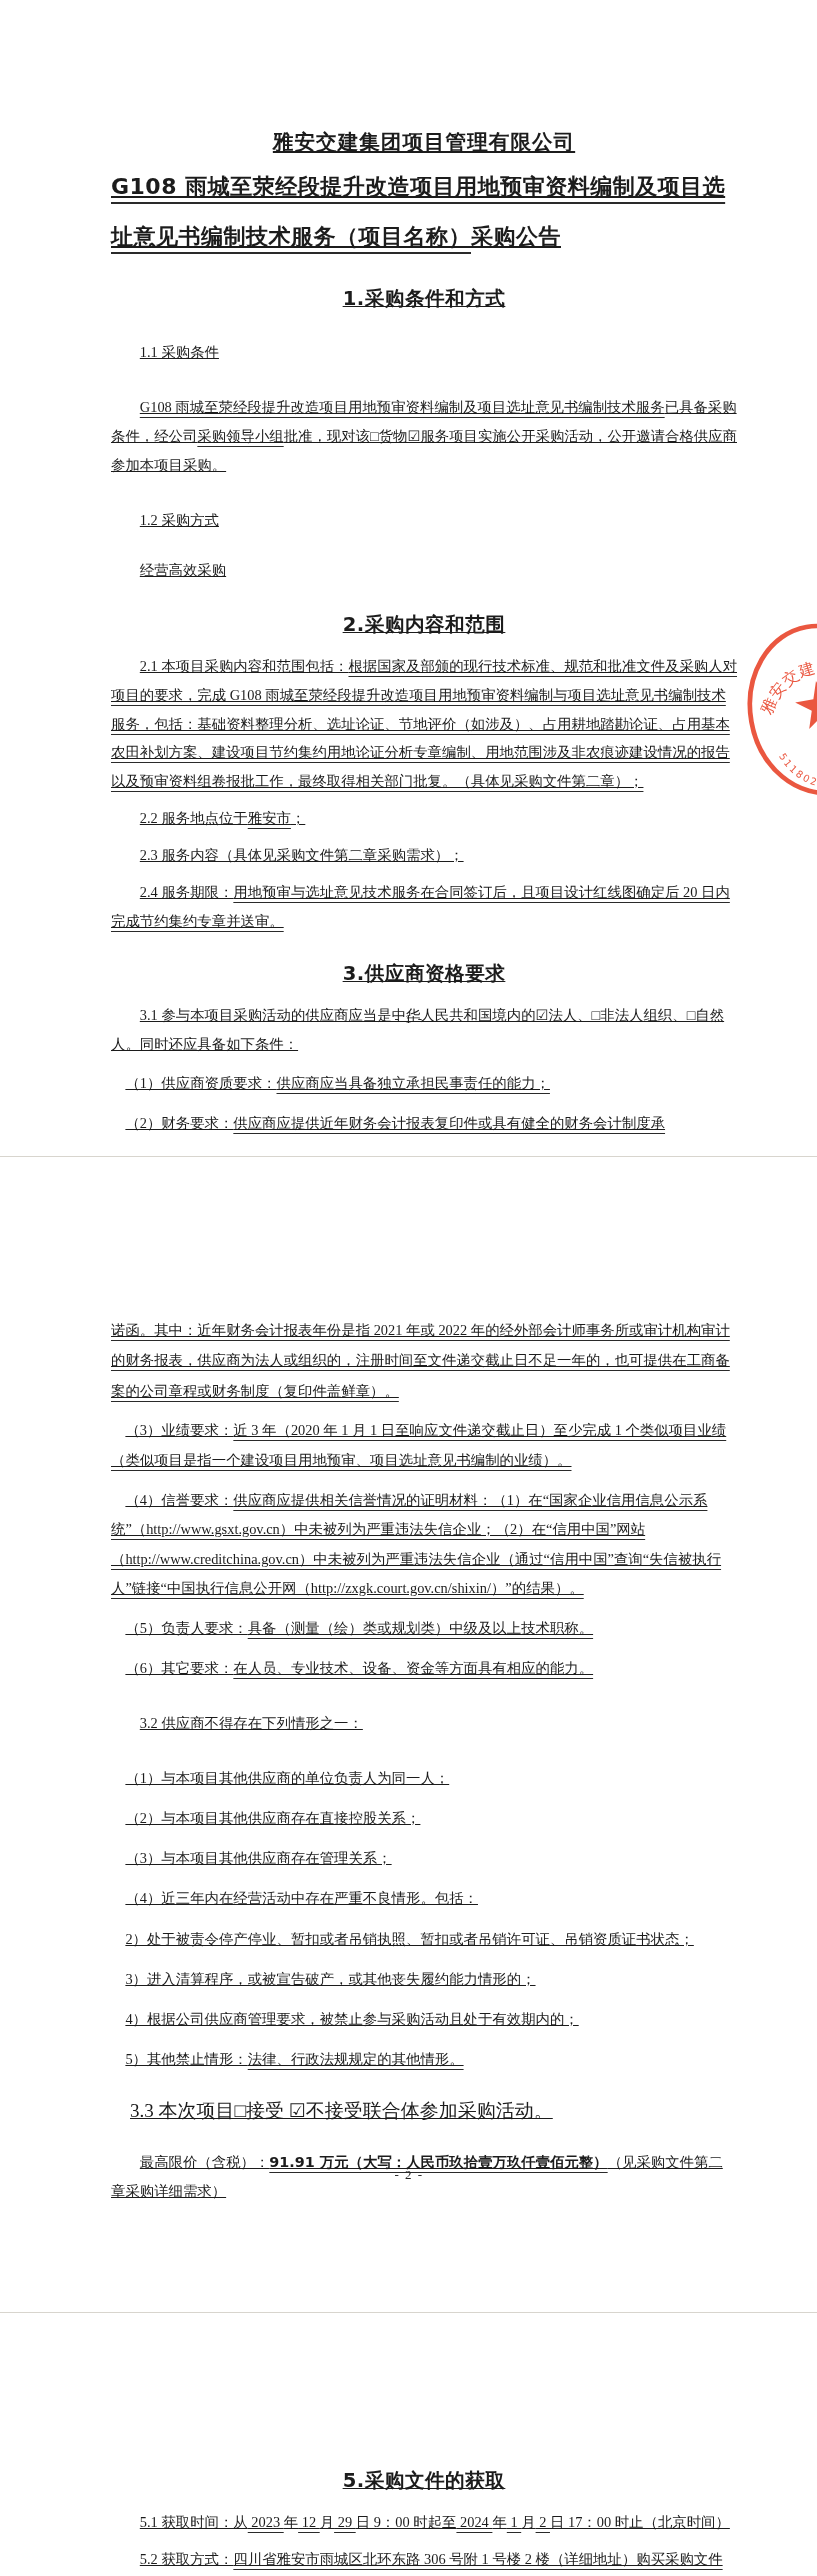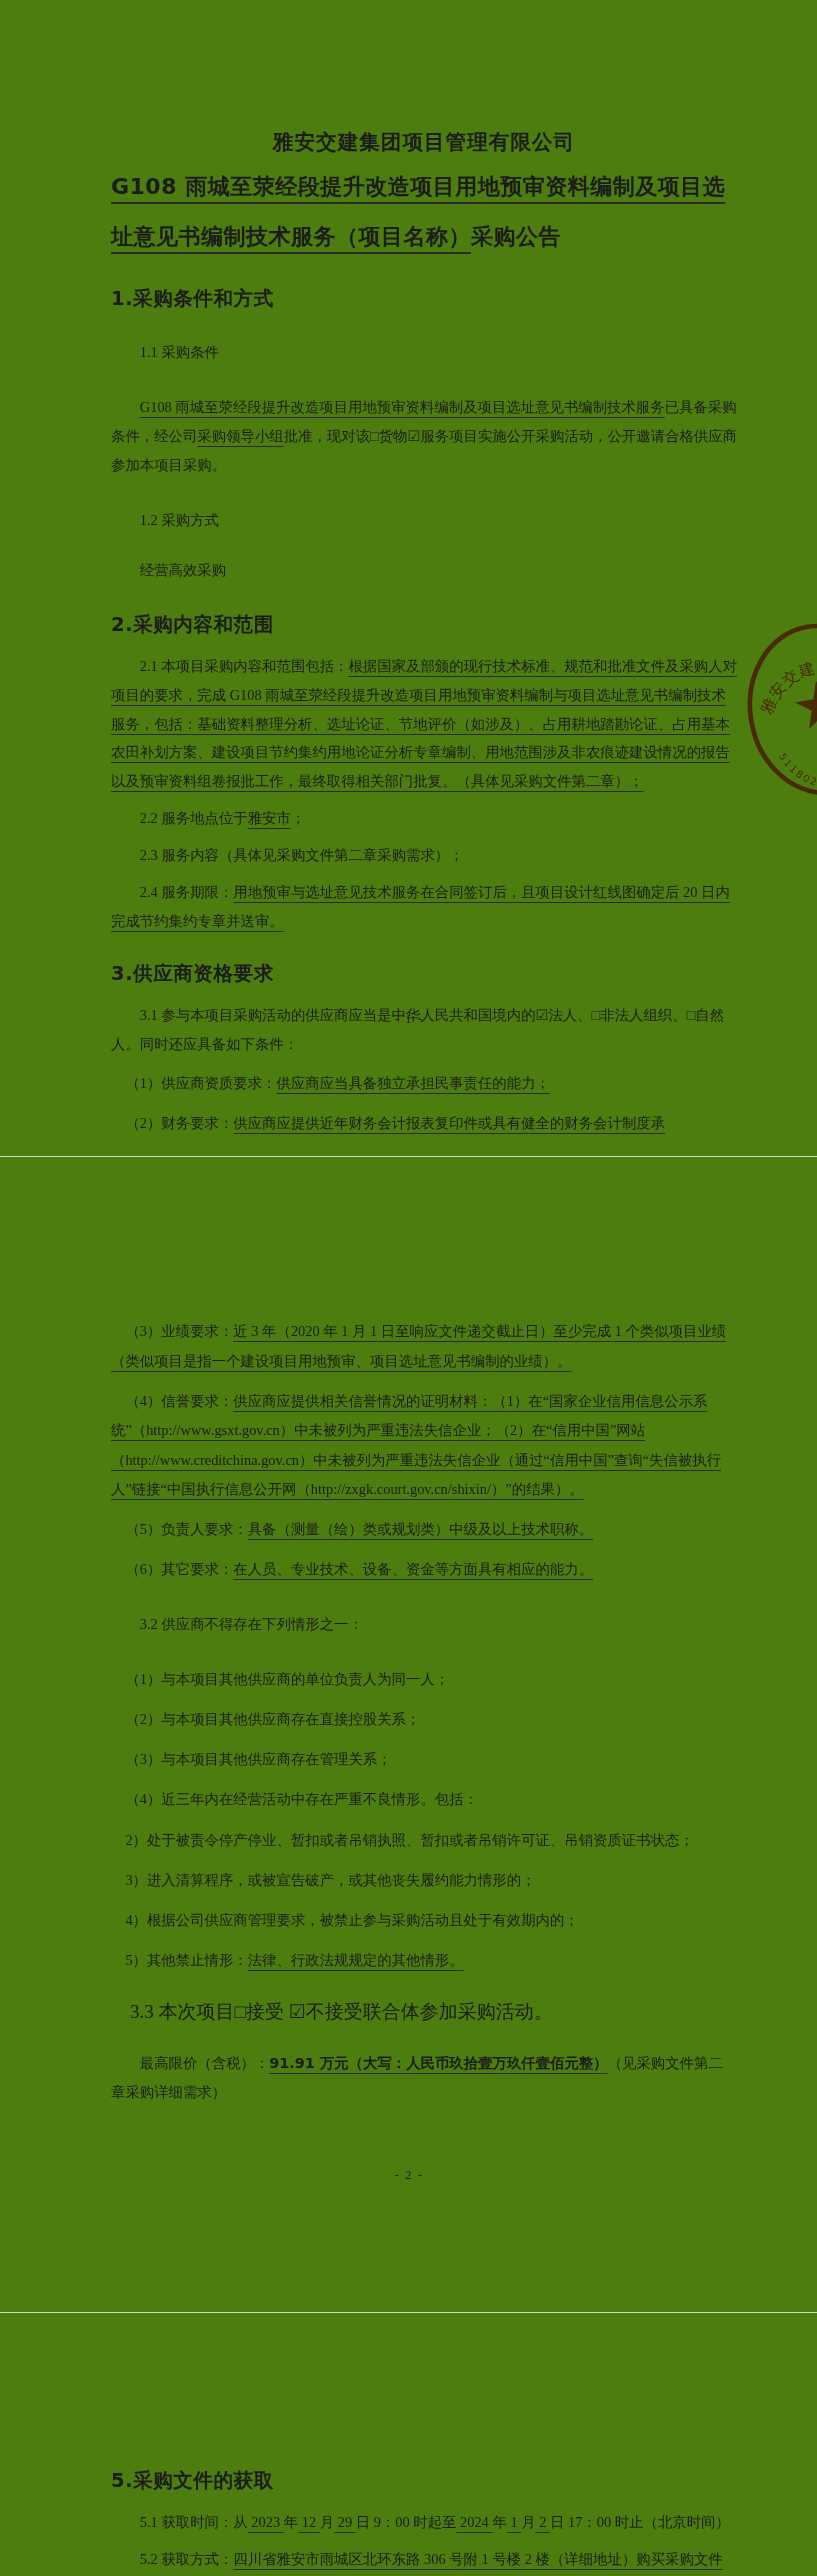--- a/index.html
+++ b/index.html
@@ -8,23 +8,24 @@
     background:#eceae6;
     font-family:"Liberation Serif", serif;
     color:#1c1c1c;
     -webkit-font-smoothing:antialiased;
   }
   #doc{width:818px;}
   .page{
     position:relative;
     width:818px;
     height:1156px;
-    background:#4d7c0f;
+    background:#ffffff;
     overflow:hidden;
     box-sizing:border-box;
+    text-decoration:underline;
   }
   .page + .page{border-top:1.5px solid #d8d5ce;}
   .content{padding:129px 81px 0 111px;}
   .content.pt1{padding-top:128px;}
   .content.pt2{padding-top:150px;}
   .content.pt3{padding-top:130px;}
   .blk{margin:7.2px 0;}
   .b-title1{
     font-family:"DejaVu Sans", sans-serif;
     font-weight:bold;font-size:20.6px;text-align:center;
@@ -32,21 +33,21 @@
   }
   .b-title2{
     font-family:"DejaVu Sans", sans-serif;
     font-weight:bold;font-size:22px;
     line-height:2.25;margin:6.2px 0 17.5px 0;letter-spacing:0.5px;
   }
   .b-title2 .seg.u{text-decoration-thickness:2.1px;text-underline-offset:8.2px;}
   .b-h1{
     font-family:"DejaVu Sans", sans-serif;
     font-weight:900;font-size:19.6px;
-    margin:24px 0 14.4px 0;letter-spacing:0.5px;
+    margin:24px 0 14.4px 0;letter-spacing:0.5px;text-align:center;
   }
   .b-h2{font-size:14.4px;margin:31px 0;text-indent:2em;}
   .b-p{font-size:14.4px;line-height:2.0;text-indent:2em;margin:8.2px 0;}
   .b-pc{font-size:14.4px;line-height:2.1;text-indent:0;margin:8.2px 0;}
   .b-li{font-size:14.4px;line-height:2.05;text-indent:1em;margin:10.3px 0;}
   .b-li2{font-size:14.4px;line-height:2.0;text-indent:1em;margin:11.3px 0;}
   .b-chk{font-size:19px;margin:24px 0;text-indent:1em;}
   .seg{white-space:pre-wrap;}
   .seg.u{
     text-decoration:underline;
@@ -94,20 +95,21 @@
           </defs>
           <ellipse cx="190" cy="215" rx="166" ry="197" fill="none" stroke="#e8442b" stroke-width="11"></ellipse>
           <polygon points="0,-60 13.5,-18.6 57.1,-18.5 21.9,7.1 35.3,48.5 0,23 -35.3,48.5 -21.9,7.1 -57.1,-18.5 -13.5,-18.6" fill="#e8442b" transform="translate(190 207)"></polygon>
           <text font-size="37" fill="#e8442b" letter-spacing="2"><textPath href="#stp-top-0" startOffset="95" textLength="545">雅安交建集团项目管理有限公司</textPath></text>
           <text font-size="23" fill="#e8442b" letter-spacing="3"><textPath href="#stp-bot-0" startOffset="18" textLength="255">5118025034110</textPath></text>
         </g>
       </svg>
     </div>
     <div class="page">
       <div class="content pt2">
+        <div class="blk b-pc"><span class="seg u">诺函。其中：近年财务会计报表年份是指 2021 年或 2022 年的经外部会计师事务所或审计机构审计的财务报表，供应商为法人或组织的，注册时间至文件递交截止日不足一年的，也可提供在工商备案的公司章程或财务制度（复印件盖鲜章）。</span></div>
         <div class="blk b-li"><span class="seg">（3）业绩要求：</span><span class="seg u">近 3 年（2020 年 1 月 1 日至响应文件递交截止日）至少完成 1 个类似项目业绩（类似项目是指一个建设项目用地预审、项目选址意见书编制的业绩）。</span></div>
         <div class="blk b-li"><span class="seg">（4）信誉要求：</span><span class="seg u">供应商应提供相关信誉情况的证明材料：（1）在“国家企业信用信息公示系统”（http://www.gsxt.gov.cn）中未被列为严重违法失信企业；（2）在“信用中国”网站（http://www.creditchina.gov.cn）中未被列为严重违法失信企业（通过“信用中国”查询“失信被执行人”链接“中国执行信息公开网（http://zxgk.court.gov.cn/shixin/）”的结果）。</span></div>
         <div class="blk b-li"><span class="seg">（5）负责人要求：</span><span class="seg u">具备（测量（绘）类或规划类）中级及以上技术职称。</span></div>
         <div class="blk b-li"><span class="seg">（6）其它要求：</span><span class="seg u">在人员、专业技术、设备、资金等方面具有相应的能力。</span></div>
         <div class="blk b-h2"><span class="seg">3.2 供应商不得存在下列情形之一：</span></div>
         <div class="blk b-li"><span class="seg">（1）与本项目其他供应商的单位负责人为同一人；</span></div>
         <div class="blk b-li"><span class="seg">（2）与本项目其他供应商存在直接控股关系；</span></div>
         <div class="blk b-li"><span class="seg">（3）与本项目其他供应商存在管理关系；</span></div>
         <div class="blk b-li"><span class="seg">（4）近三年内在经营活动中存在严重不良情形。包括：</span></div>
         <div class="blk b-li2"><span class="seg">2）处于被责令停产停业、暂扣或者吊销执照、暂扣或者吊销许可证、吊销资质证书状态；</span></div>

